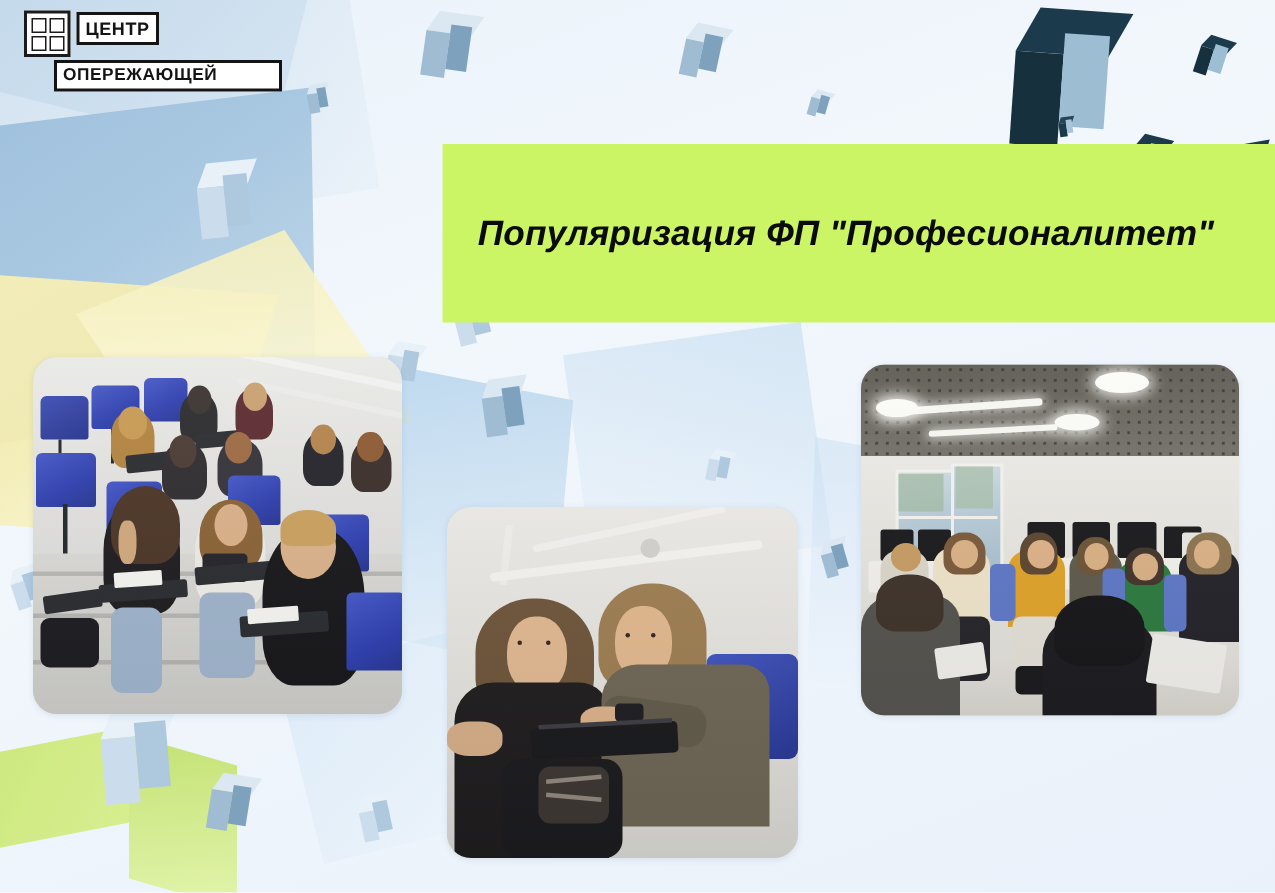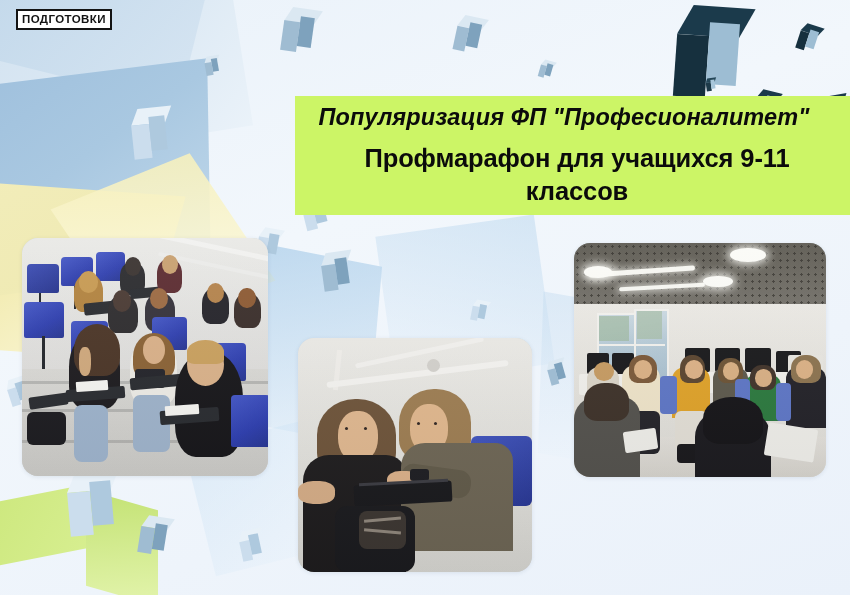--- a/index.html
+++ b/index.html
@@ -377,28 +377,34 @@
         <div class="right" style="position: absolute; left: 9.36px; top: 4.752px; width: 8.64px; height: 18px;"></div>
       </div>
       <div class="cube c-steel" style="left: 540px; top: 60px; width: 12px; height: 17.76px; transform: rotate(16deg);">
         <div class="top" style="width: 12px; height: 5.76px; transform: skewX(-26deg); transform-origin: left bottom;"></div>
         <div class="left" style="top: 5.76px; width: 6.24px; height: 12px;"></div>
         <div class="right" style="position: absolute; left: 6.24px; top: 3.168px; width: 5.76px; height: 12px;"></div>
       </div>
     </div>
 
   <div class="logo">
-    <div style="display:flex;">
-      <div class="logo-chip c4">ПОДГОТОВКИ</div>
+    <div class="logo-row1">
+      <div class="logo-mark">
+        <span></span>
+        <span></span>
+        <span></span>
+        <span></span>
+      </div>
+      <div class="logo-chip c1">ЦЕНТР</div>
     </div>
+    <div class="logo-chip c2">ОПЕРЕЖАЮЩЕЙ</div>
   </div>
 
   <div class="banner">
     <div class="banner-line1">Популяризация  ФП "Професионалитет"</div>
-    <div class="banner-line2">Профмарафон для учащихся 9-11 классов</div>
   </div>
 
   <div id="cube-layer-top" class="on-banner">
       <div class="cube c-navy" style="left: 755px; top: 90px; width: 20px; height: 29.6px; transform: rotate(14deg);">
         <div class="top" style="width: 20px; height: 9.6px; transform: skewX(-26deg); transform-origin: left bottom;"></div>
         <div class="left" style="top: 9.6px; width: 10.4px; height: 20px;"></div>
         <div class="right" style="position: absolute; left: 10.4px; top: 5.28px; width: 9.6px; height: 20px;"></div>
       </div>
       <div class="cube c-navy" style="left: 818px; top: 96px; width: 26px; height: 38.48px; transform: rotate(-10deg);">
         <div class="top" style="width: 26px; height: 12.48px; transform: skewX(-26deg); transform-origin: left bottom;"></div>

